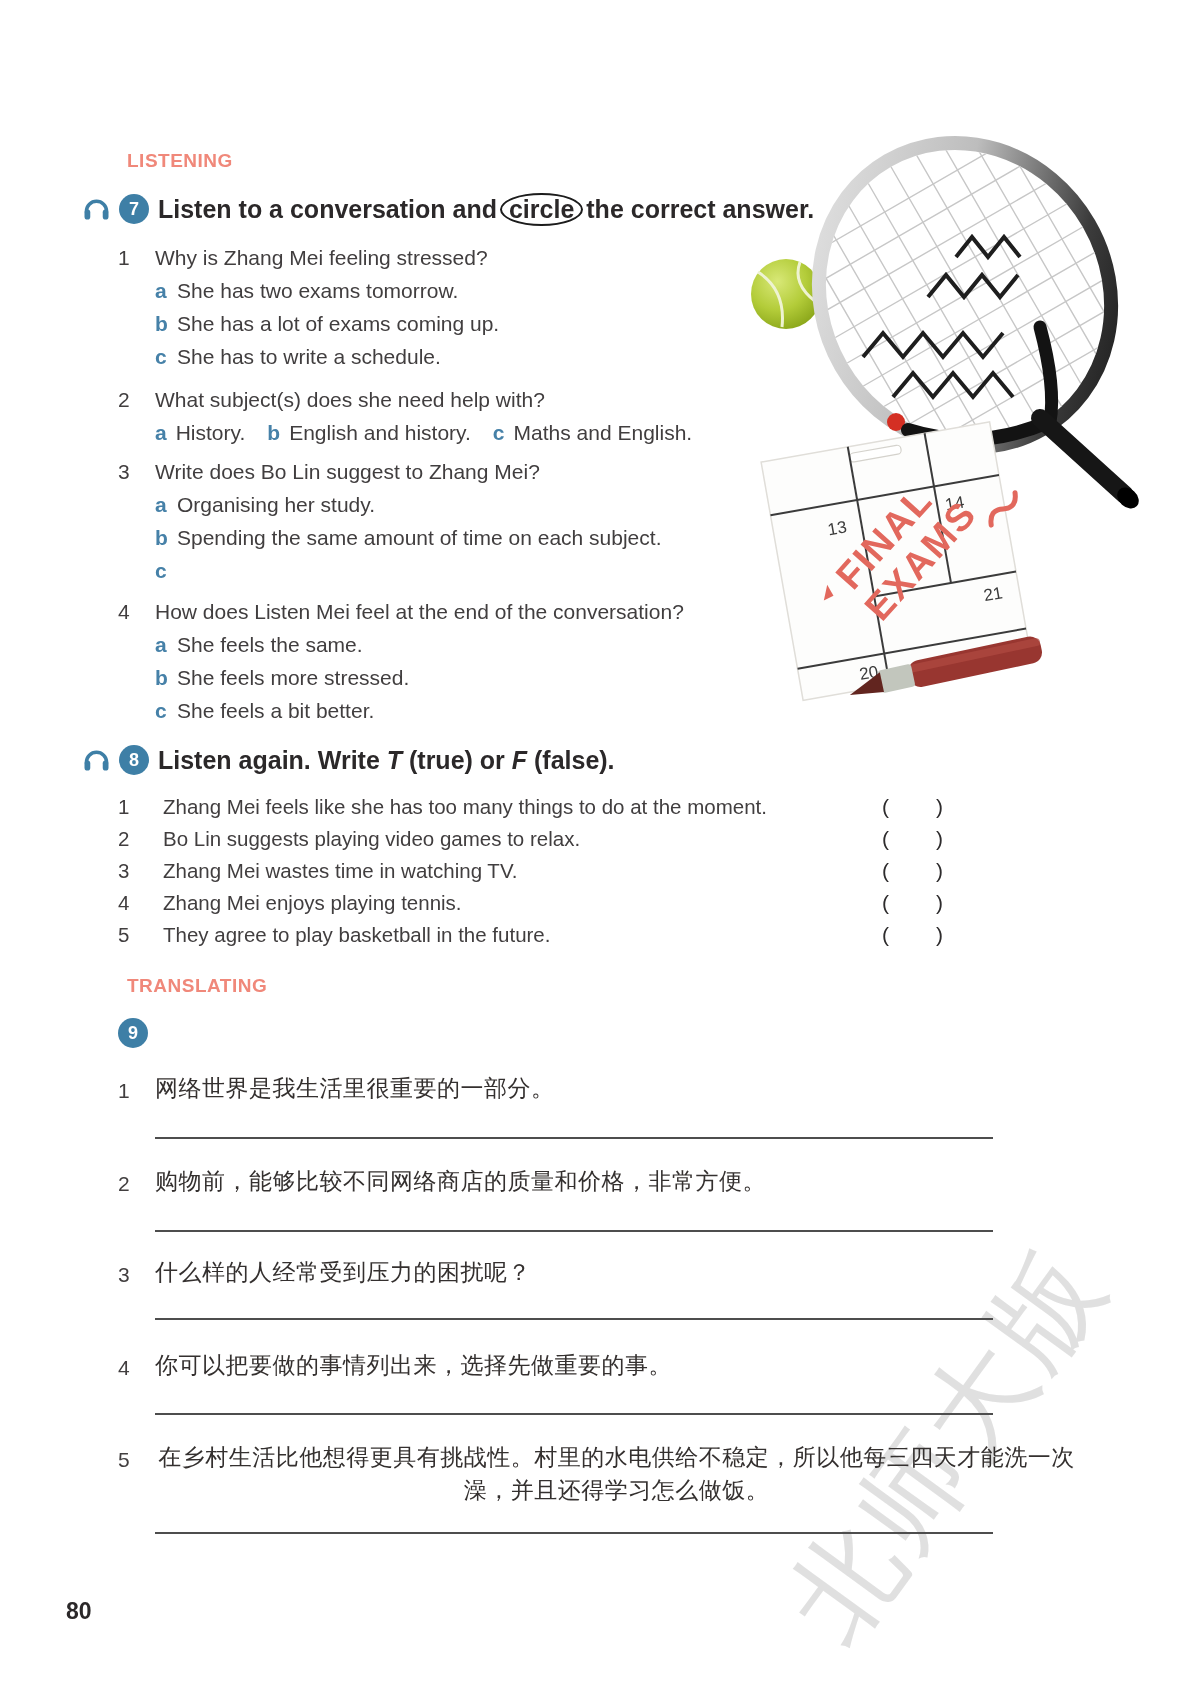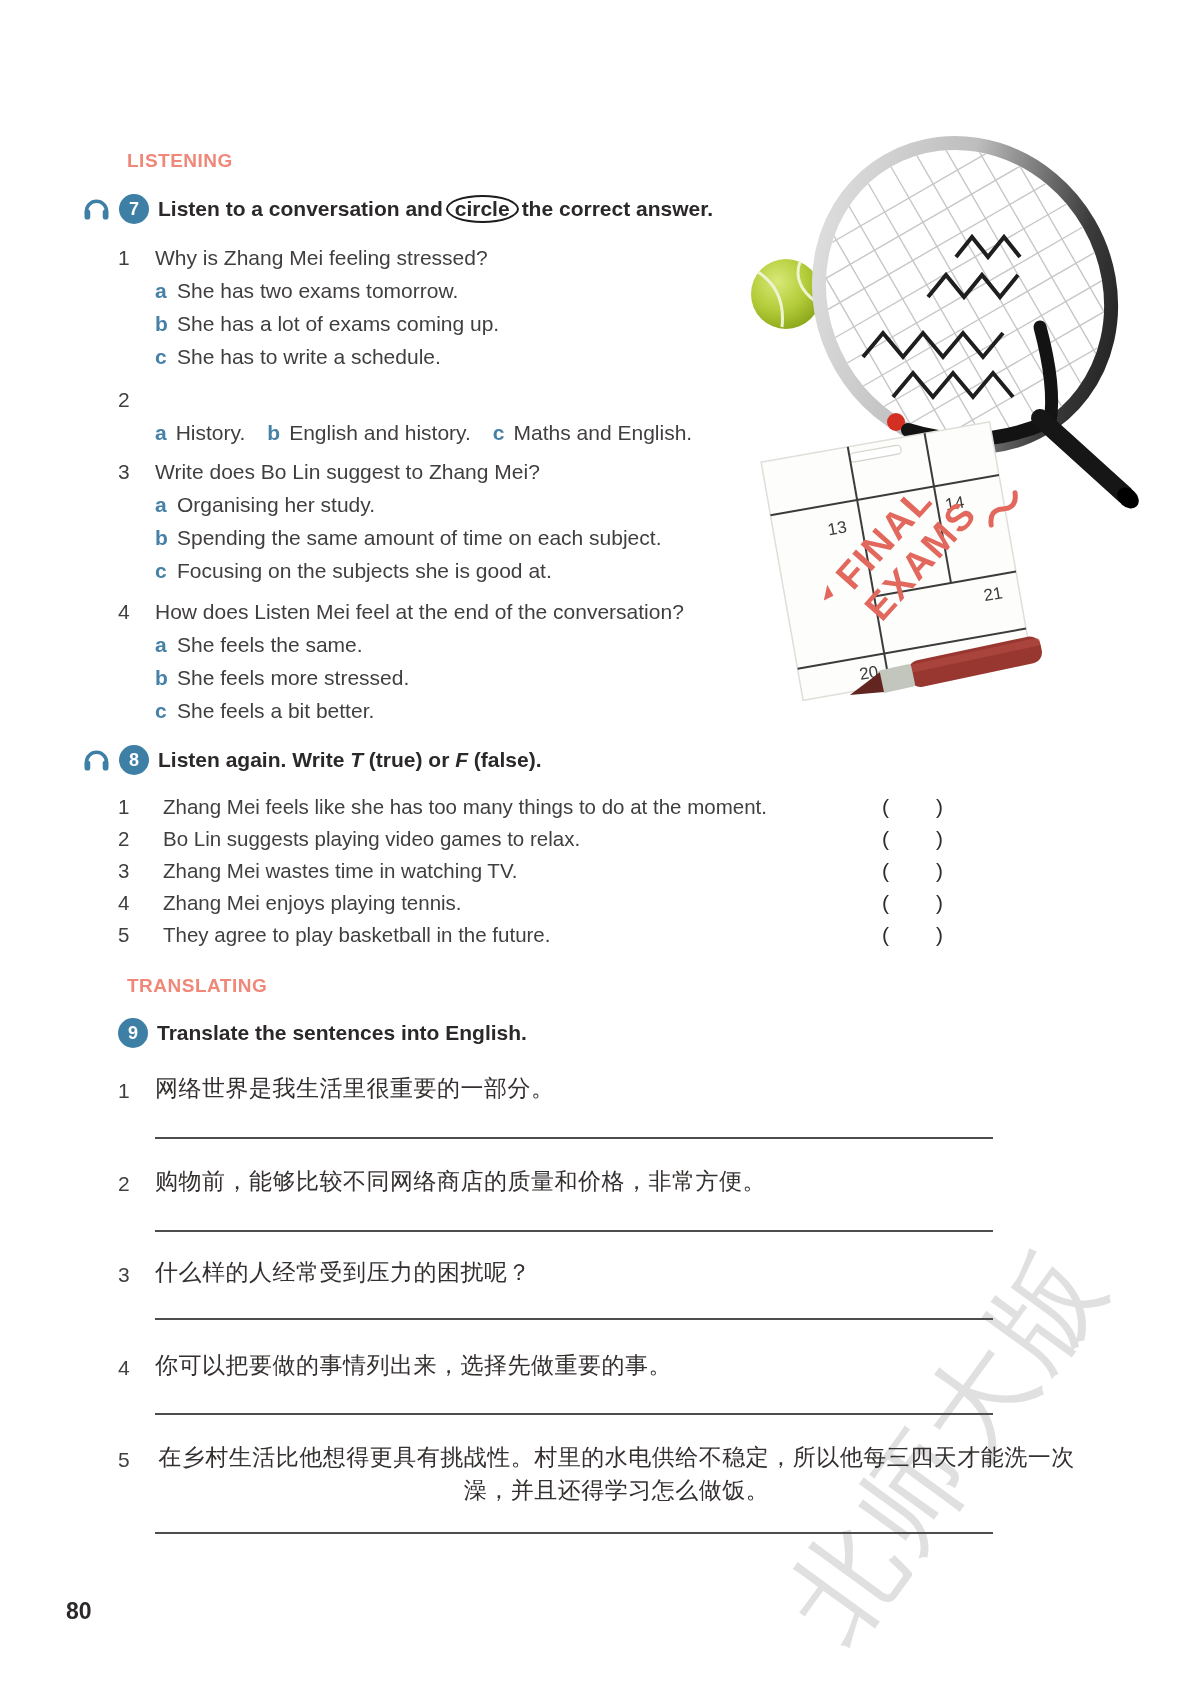--- a/index.html
+++ b/index.html
@@ -12,21 +12,21 @@
     position:absolute; left:127px; font-size:19px; font-weight:bold;
     color:#f0887a; letter-spacing:0.5px;
   }
   .ex-header { position:absolute; left:83px; display:flex; align-items:center; gap:9px; }
   .hp { width:27px; height:24px; flex:0 0 auto; }
   .badge {
     width:30px; height:30px; border-radius:50%; background:#3e7fa6; color:#fff;
     font-weight:bold; font-size:18px; display:flex; align-items:center;
     justify-content:center; flex:0 0 auto;
   }
-  .ex-title { font-size:21px; font-weight:bold; color:#2b2829; white-space:nowrap; }
+  .ex-title { font-size:25px; font-weight:bold; color:#2b2829; white-space:nowrap; }
   .circled { border:2px solid #1c1c1c; border-radius:50%; padding:0px 7px 1px 7px; margin:0 3px; }
   .ital { font-style:italic; }
 
   .q { position:absolute; left:118px; width:900px; font-size:21px; color:#413e3f; }
   .q-row { display:flex; }
   .q-num { width:37px; flex:0 0 auto; }
   .opt { display:flex; margin-left:37px; margin-top:9px; }
   .opt-letter { color:#4681a8; font-weight:bold; width:22px; flex:0 0 auto; }
   .opt-inline { display:flex; margin-left:37px; margin-top:9px; }
   .opt-inline .pair { display:flex; margin-right:22px; }
@@ -177,20 +177,21 @@
     </div>
     <div class="opt">
       <span class="opt-letter">c</span>
       <span>She has to write a schedule.</span>
     </div>
   </div>
 
   <div class="q" style="top:388px;">
     <div class="q-row">
       <span class="q-num">2</span>
+      <span>What subject(s) does she need help with?</span>
     </div>
     <div class="opt-inline">
       <span class="pair">
         <span class="opt-letter">a</span>
         <span>History.</span>
       </span>
       <span class="pair">
         <span class="opt-letter">b</span>
         <span>English and history.</span>
       </span>
@@ -209,21 +210,20 @@
     <div class="opt">
       <span class="opt-letter">a</span>
       <span>Organising her study.</span>
     </div>
     <div class="opt">
       <span class="opt-letter">b</span>
       <span>Spending the same amount of time on each subject.</span>
     </div>
     <div class="opt">
       <span class="opt-letter">c</span>
-      <span>Focusing on the subjects she is good at.</span>
     </div>
   </div>
 
   <div class="q" style="top:600px;">
     <div class="q-row">
       <span class="q-num">4</span>
       <span>How does Listen Mei feel at the end of the conversation?</span>
     </div>
     <div class="opt">
       <span class="opt-letter">a</span>
@@ -289,21 +289,20 @@
       <span class="tf-text">They agree to play basketball in the future.</span>
     </div>
     <span class="paren" style="left:764px;">(</span>
     <span class="paren" style="left:818px;">)</span>
   </div>
 
   <div class="section-label" style="top:975px;">TRANSLATING</div>
 
   <div class="ex-header" style="left:118px; top:1018px;">
     <div class="badge">9</div>
-    <div class="ex-title">Translate the sentences into English.</div>
   </div>
 
   <div class="cn-item" style="top:1072px;">
     <span class="cn-num">1</span>
     <span class="cn-text">网络世界是我生活里很重要的一部分。</span>
   </div>
   <div class="blank" style="top:1137px;"></div>
 
   <div class="cn-item" style="top:1165px;">
     <span class="cn-num">2</span>

